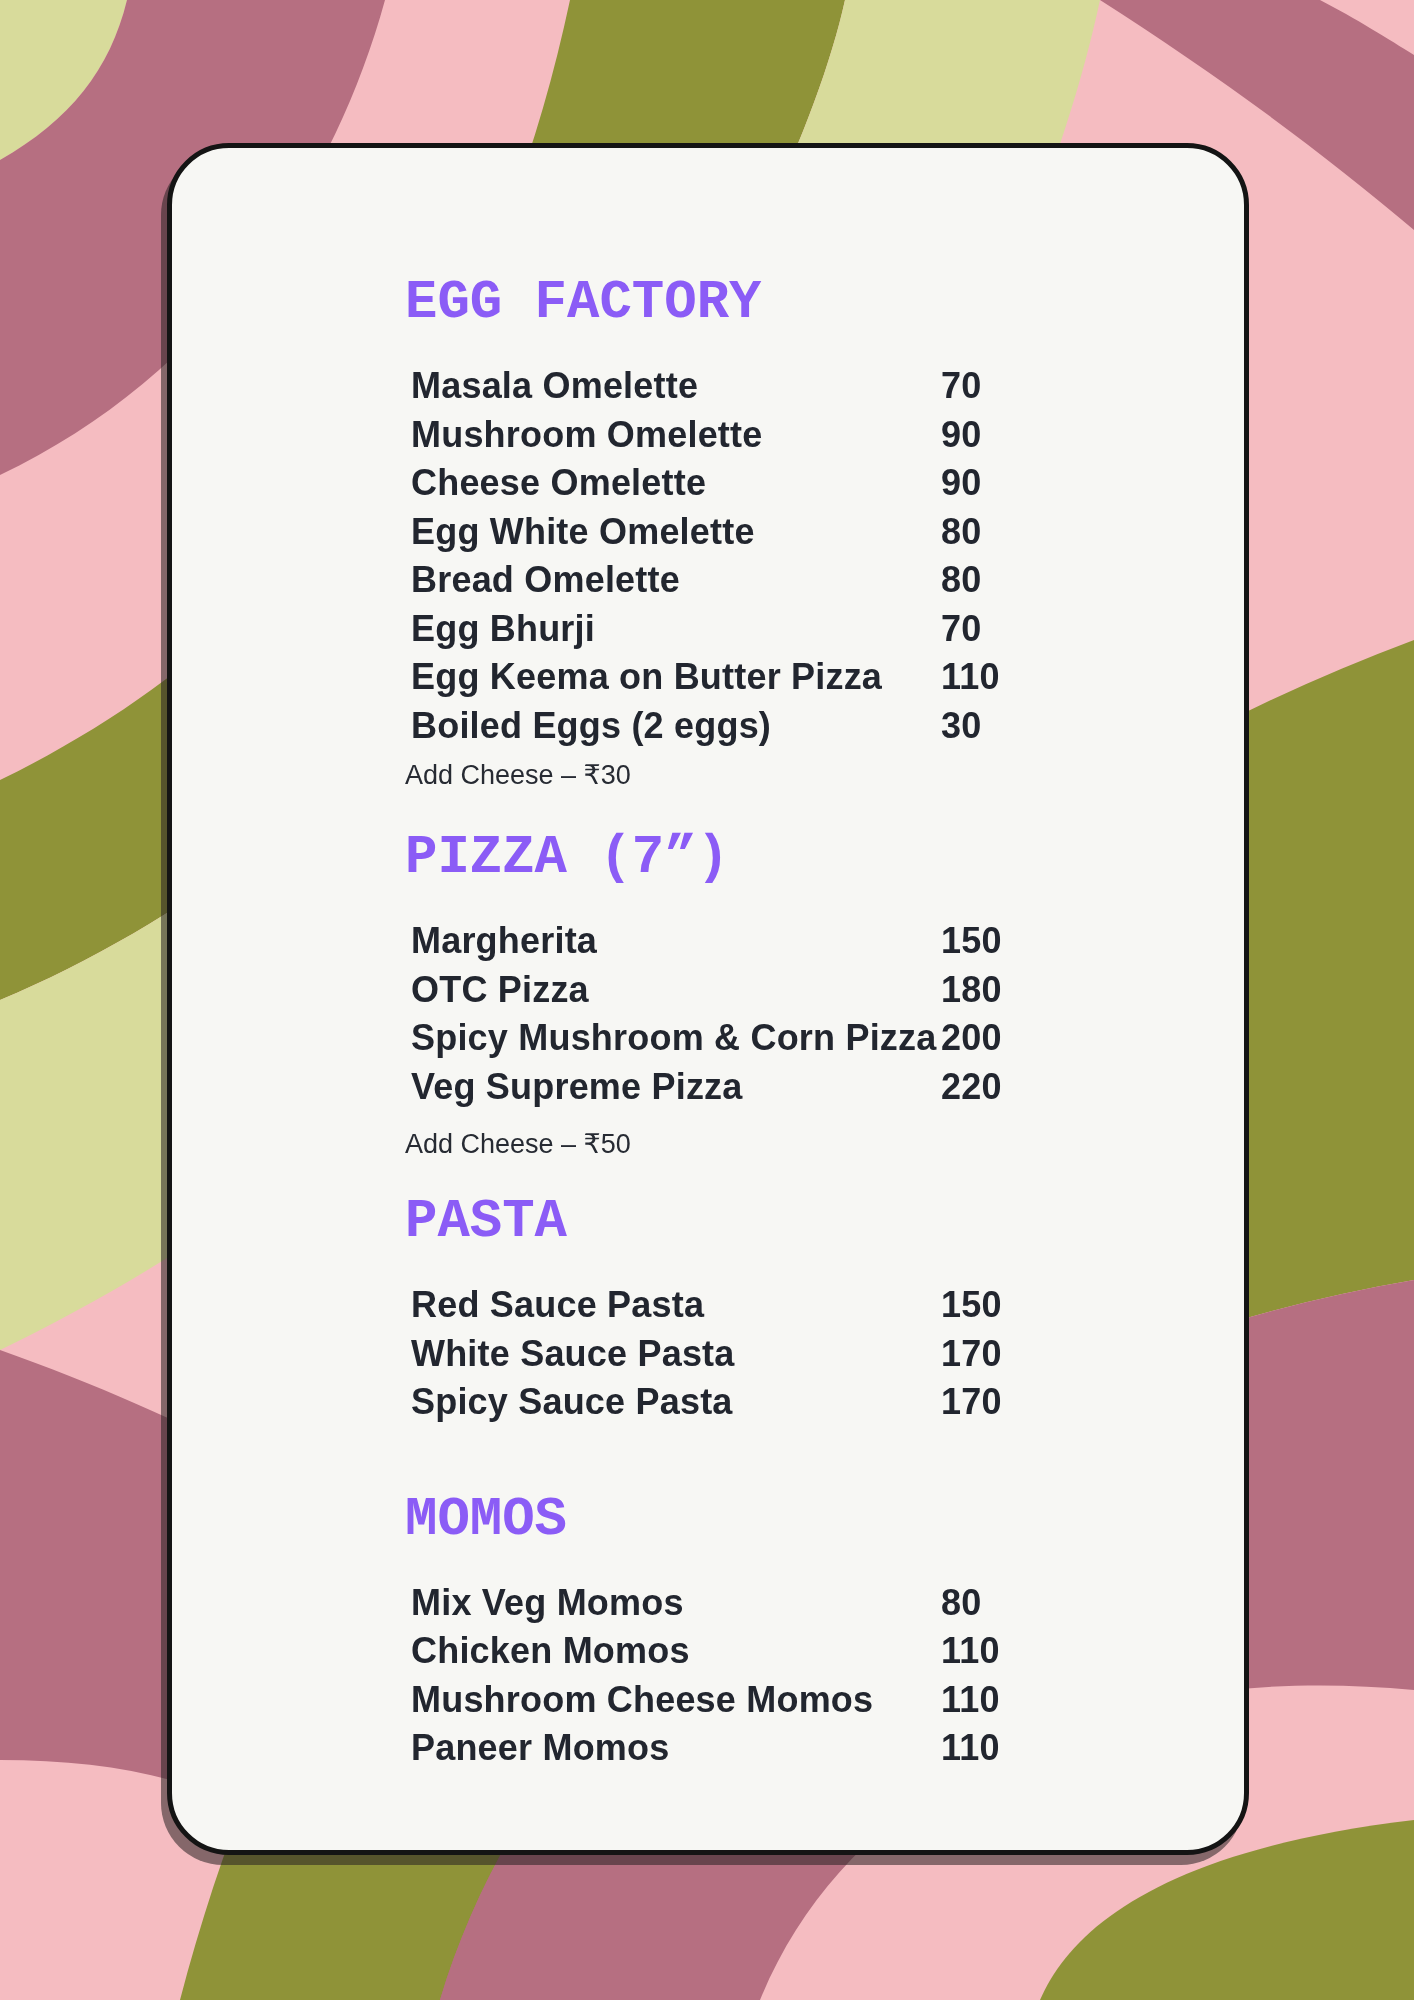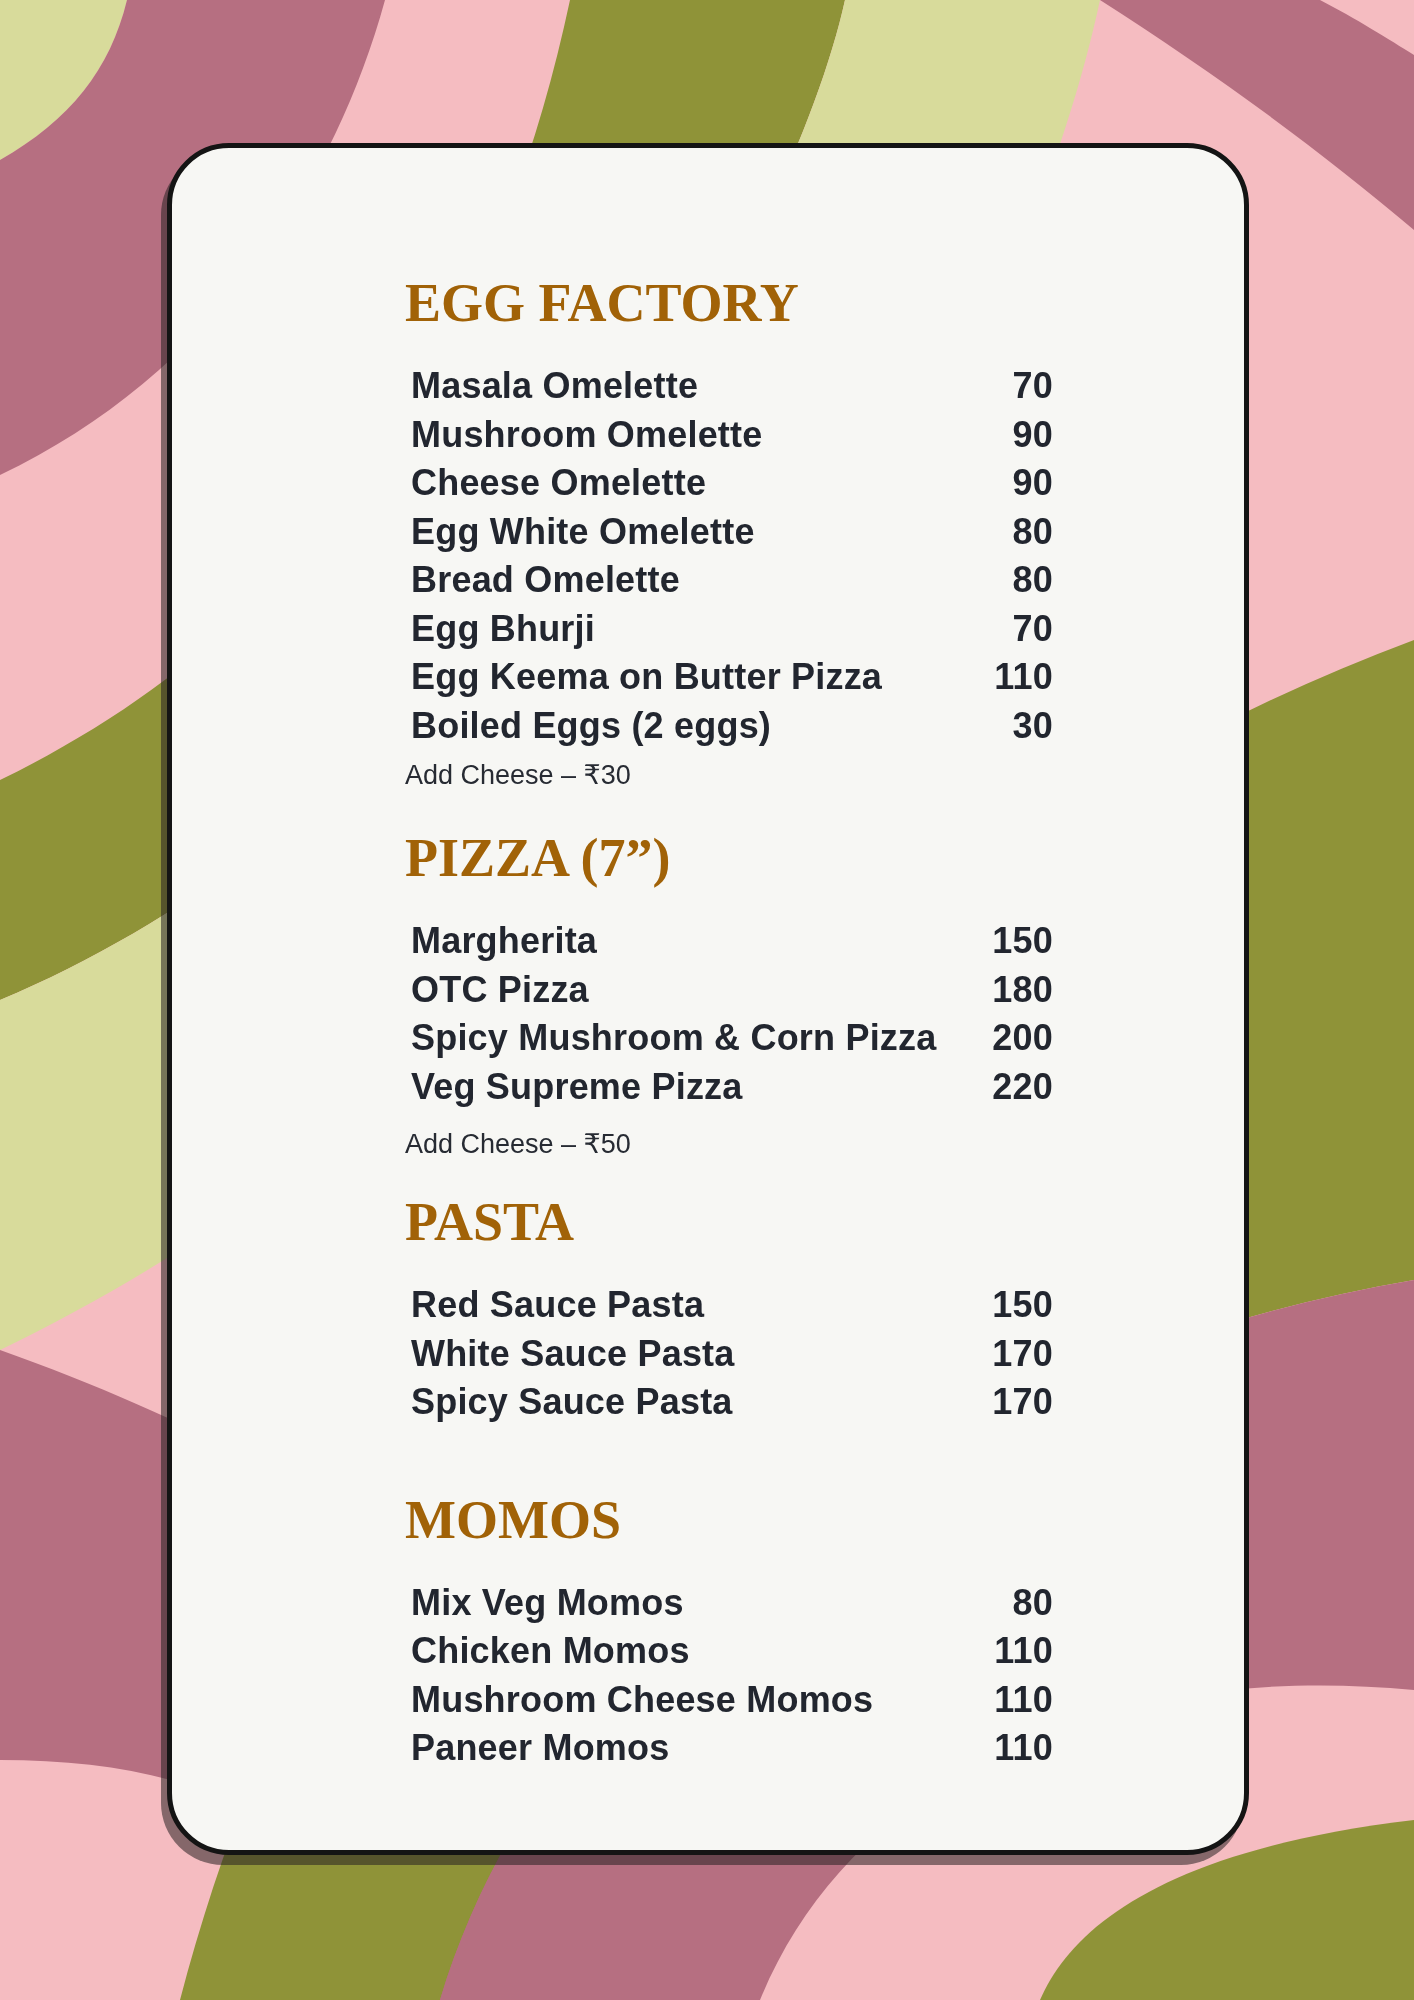--- a/index.html
+++ b/index.html
@@ -5,34 +5,34 @@
   html,body{margin:0;padding:0}
   .stage{position:relative;width:1414px;height:2000px;overflow:hidden;background:#f5bcc1}
   .bg{position:absolute;left:0;top:0;width:1414px;height:2000px;display:block}
   .card{
     position:absolute;left:167px;top:143px;width:1082px;height:1712px;
     box-sizing:border-box;background:#f7f7f4;border:5px solid #141414;
     border-radius:62px;box-shadow:-6px 10px 0 rgba(40,32,34,.55);
   }
   .content{padding:0 191px 0 233px}
   h2{
-    font-family:Liberation Serif, serif;font-weight:700;
-    font-size:54px;line-height:58px;color:#a16207;margin:0 0 30px;letter-spacing:0;
+    font-family:Liberation Mono, monospace;font-weight:700;
+    font-size:54px;line-height:58px;color:#8b5cf6;margin:0 0 30px;letter-spacing:0;
   }
   .mt-egg{margin-top:126px}
   .mt-pizza{margin-top:36px}
   .mt-pasta{margin-top:31px}
   .mt-momos{margin-top:64px}
   .row{
     display:flex;justify-content:space-between;align-items:center;height:48.5px;
     padding-left:6px;font-family:"Liberation Sans","DejaVu Sans",sans-serif;
     font-weight:600;font-size:36px;color:#22262f;letter-spacing:.2px;
   }
   .nm{white-space:nowrap}
-  .pr{width:112px;text-align:right;flex:none}
+  .pr{width:112px;text-align:left;flex:none}
   .note{
     font-family:"Liberation Sans","DejaVu Sans",sans-serif;font-weight:500;
     font-size:27px;line-height:36px;color:#272b33;margin:7px 0 0;
   }
   .note.n2{margin-top:15px}
 </style>
 </head>
 <body>
 
 <div class="stage">

